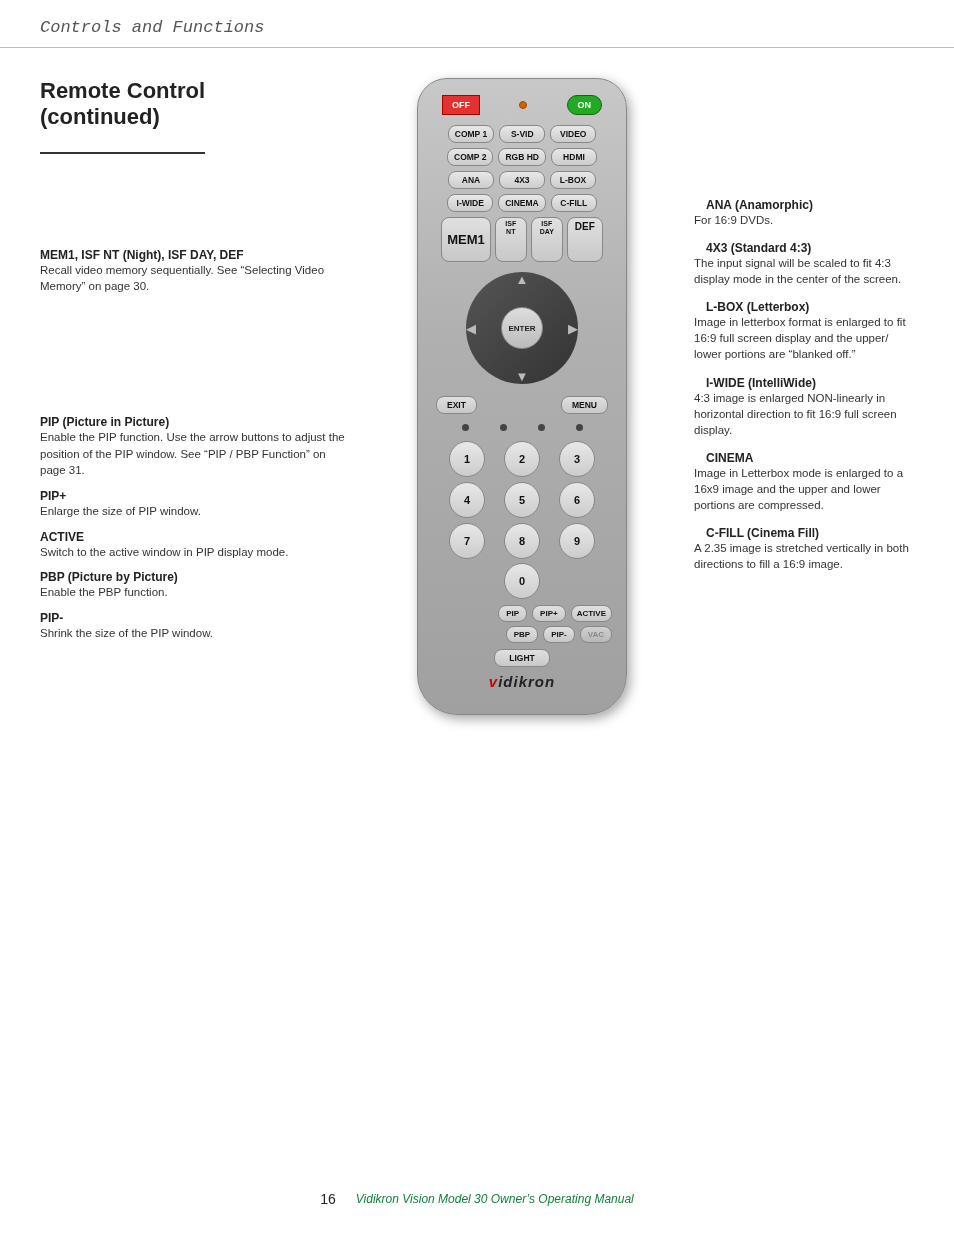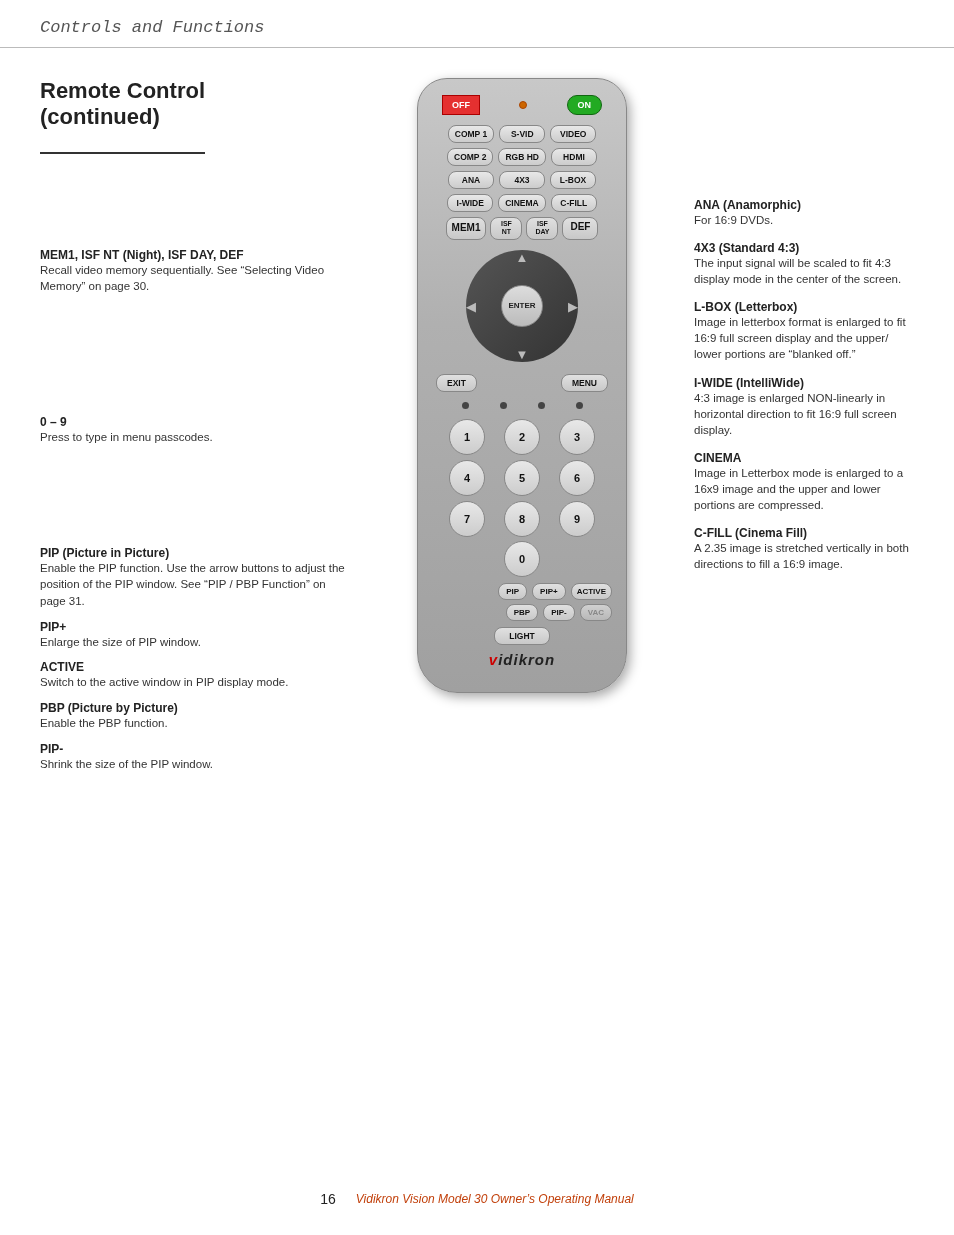--- a/index.html
+++ b/index.html
@@ -331,21 +331,21 @@
       color: #555;
       gap: 20px;
     }
     .footer-page-num {
       font-size: 14px;
       color: #222;
     }
     .footer-title {
       font-style: italic;
       font-size: 12px;
-      color: #c2410c;
+      color: #15803d;
     }
 
     .left-annotations {
       padding-top: 80px;
     }
     .ann-block {
       margin-bottom: 18px;
     }
     .ann-title {
       font-weight: bold;
@@ -359,40 +359,41 @@
 
     .right-annotations {
       padding-top: 30px;
     }
     .r-ann-block {
       margin-bottom: 13px;
     }
     .r-ann-title {
       font-weight: bold;
       font-size: 12px;
+      margin-left: 12px;
     }
     .r-ann-body {
       font-size: 11.5px;
       line-height: 1.4;
       color: #333;
     }
 
     .mem-row {
       display: flex;
       justify-content: center;
       gap: 4px;
       margin-bottom: 5px;
     }
     .btn-mem {
       background: linear-gradient(to bottom, #e0e0e0, #c8c8c8);
       border: 1px solid #888;
       border-radius: 8px;
-      font-size: 10px;
-      font-weight: bold;
-      padding: 4px 5px;
+      font-size: 13px;
+      font-weight: bold;
+      padding: 14px 5px;
       cursor: default;
       color: #111;
       min-width: 32px;
       text-align: right;
     }
     .btn-def {
       background: linear-gradient(to bottom, #e0e0e0, #c8c8c8);
       border: 1px solid #888;
       border-radius: 8px;
       font-size: 10px;
@@ -417,24 +418,20 @@
       <span>(continued)</span>
     </div>
 
     <div class="left-annotations">
 
       <div class="ann-block" style="margin-top:0; margin-bottom:120px;">
         <div class="ann-title">MEM1, ISF NT (Night), ISF DAY, DEF</div>
         <div class="ann-body">Recall video memory sequentially. See “Selecting Video Memory” on page 30.</div>
       </div>
 
-      <div class="ann-block" style="margin-bottom:100px;">
-        <div class="ann-title">0 – 9</div>
-        <div class="ann-body">Press to type in menu passcodes.</div>
-      </div>
 
       <div class="ann-block" style="margin-bottom:10px;">
         <div class="ann-title">PIP (Picture in Picture)</div>
         <div class="ann-body">Enable the PIP function. Use the arrow buttons to adjust the position of the PIP window. See “PIP / PBP Function” on page 31.</div>
       </div>
 
       <div class="ann-block" style="margin-bottom:10px;">
         <div class="ann-title">PIP+</div>
         <div class="ann-body">Enlarge the size of PIP window.</div>
       </div>

